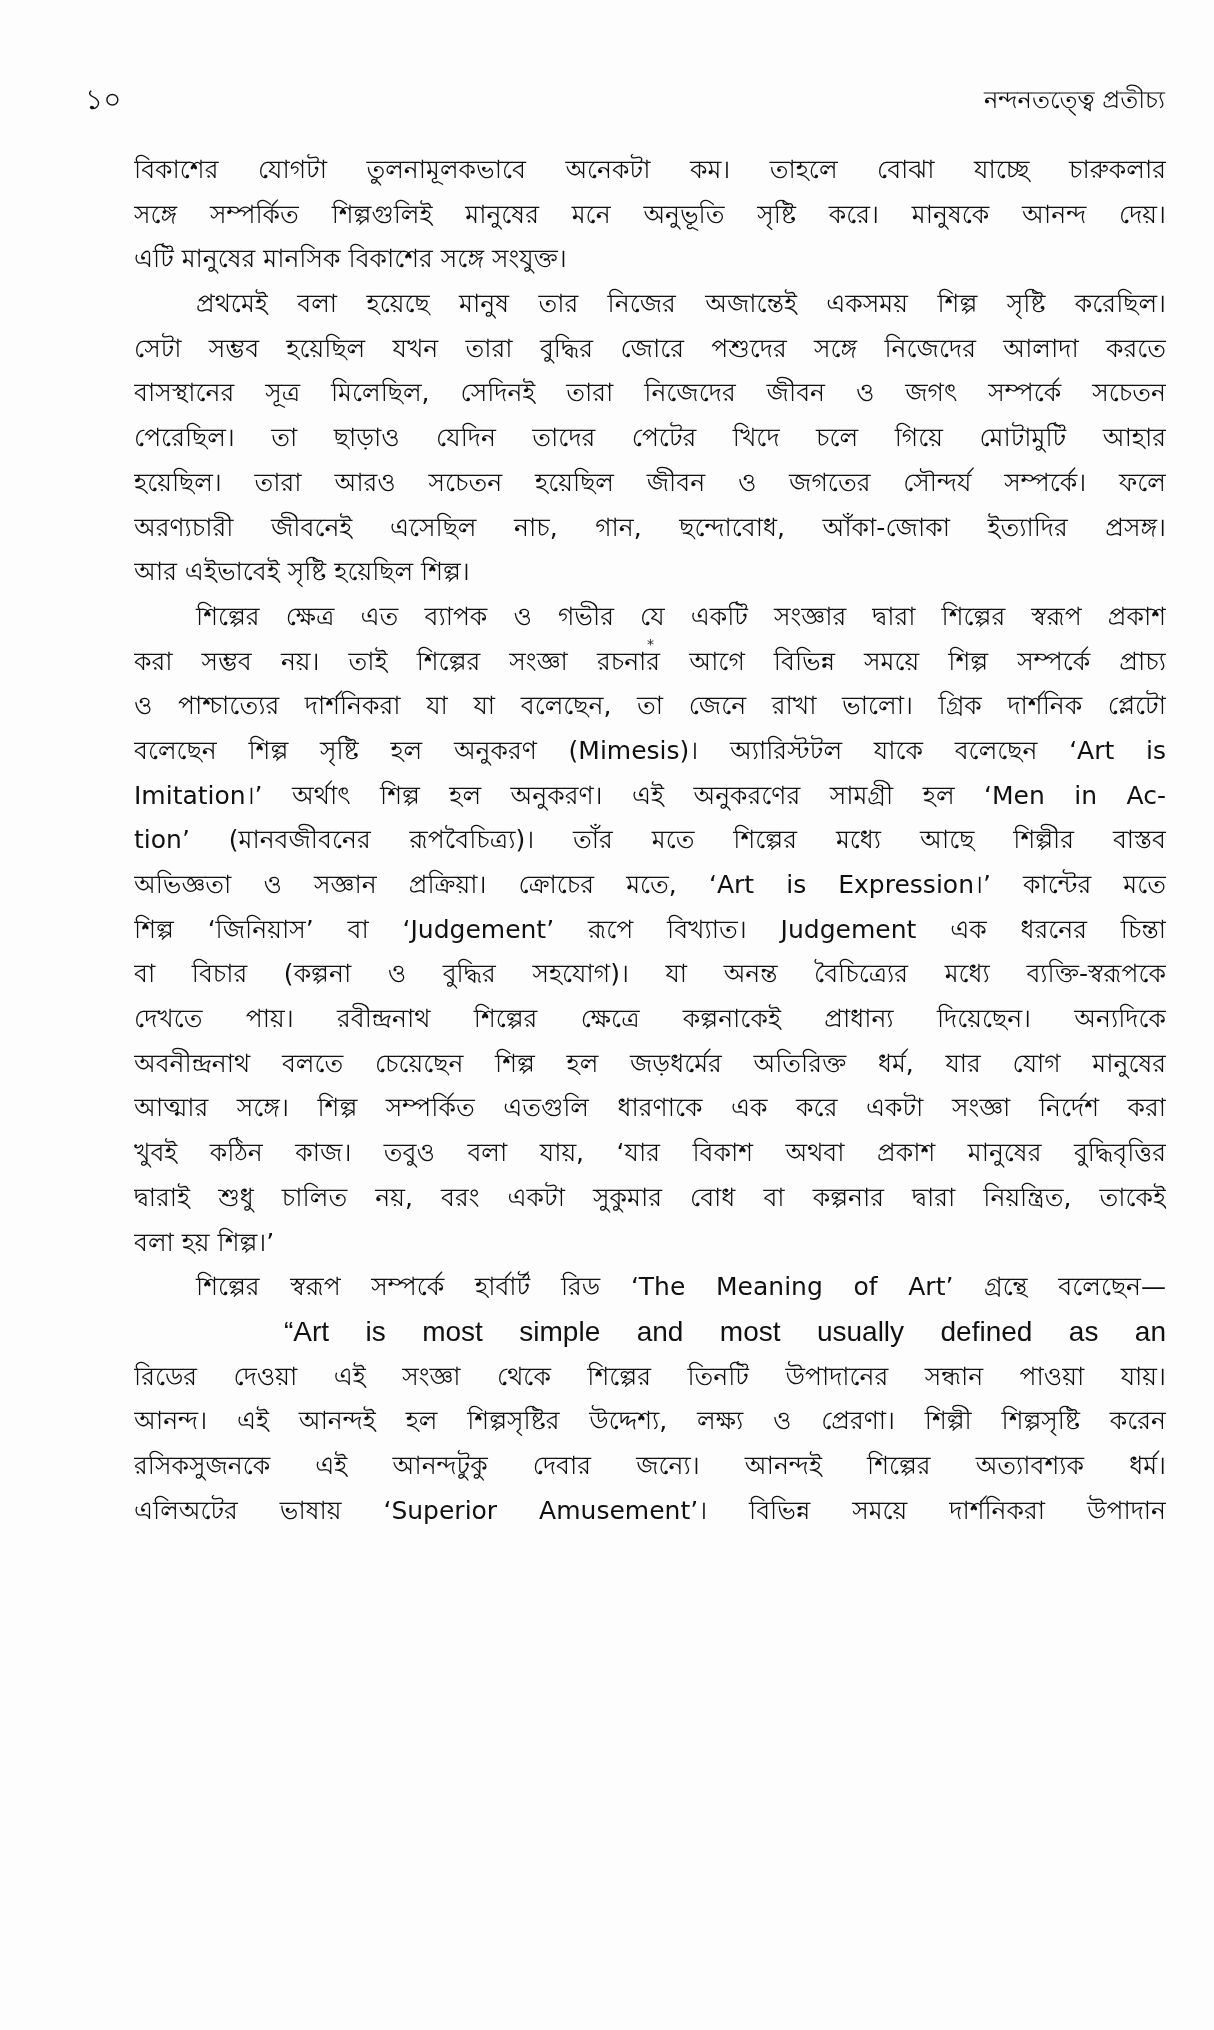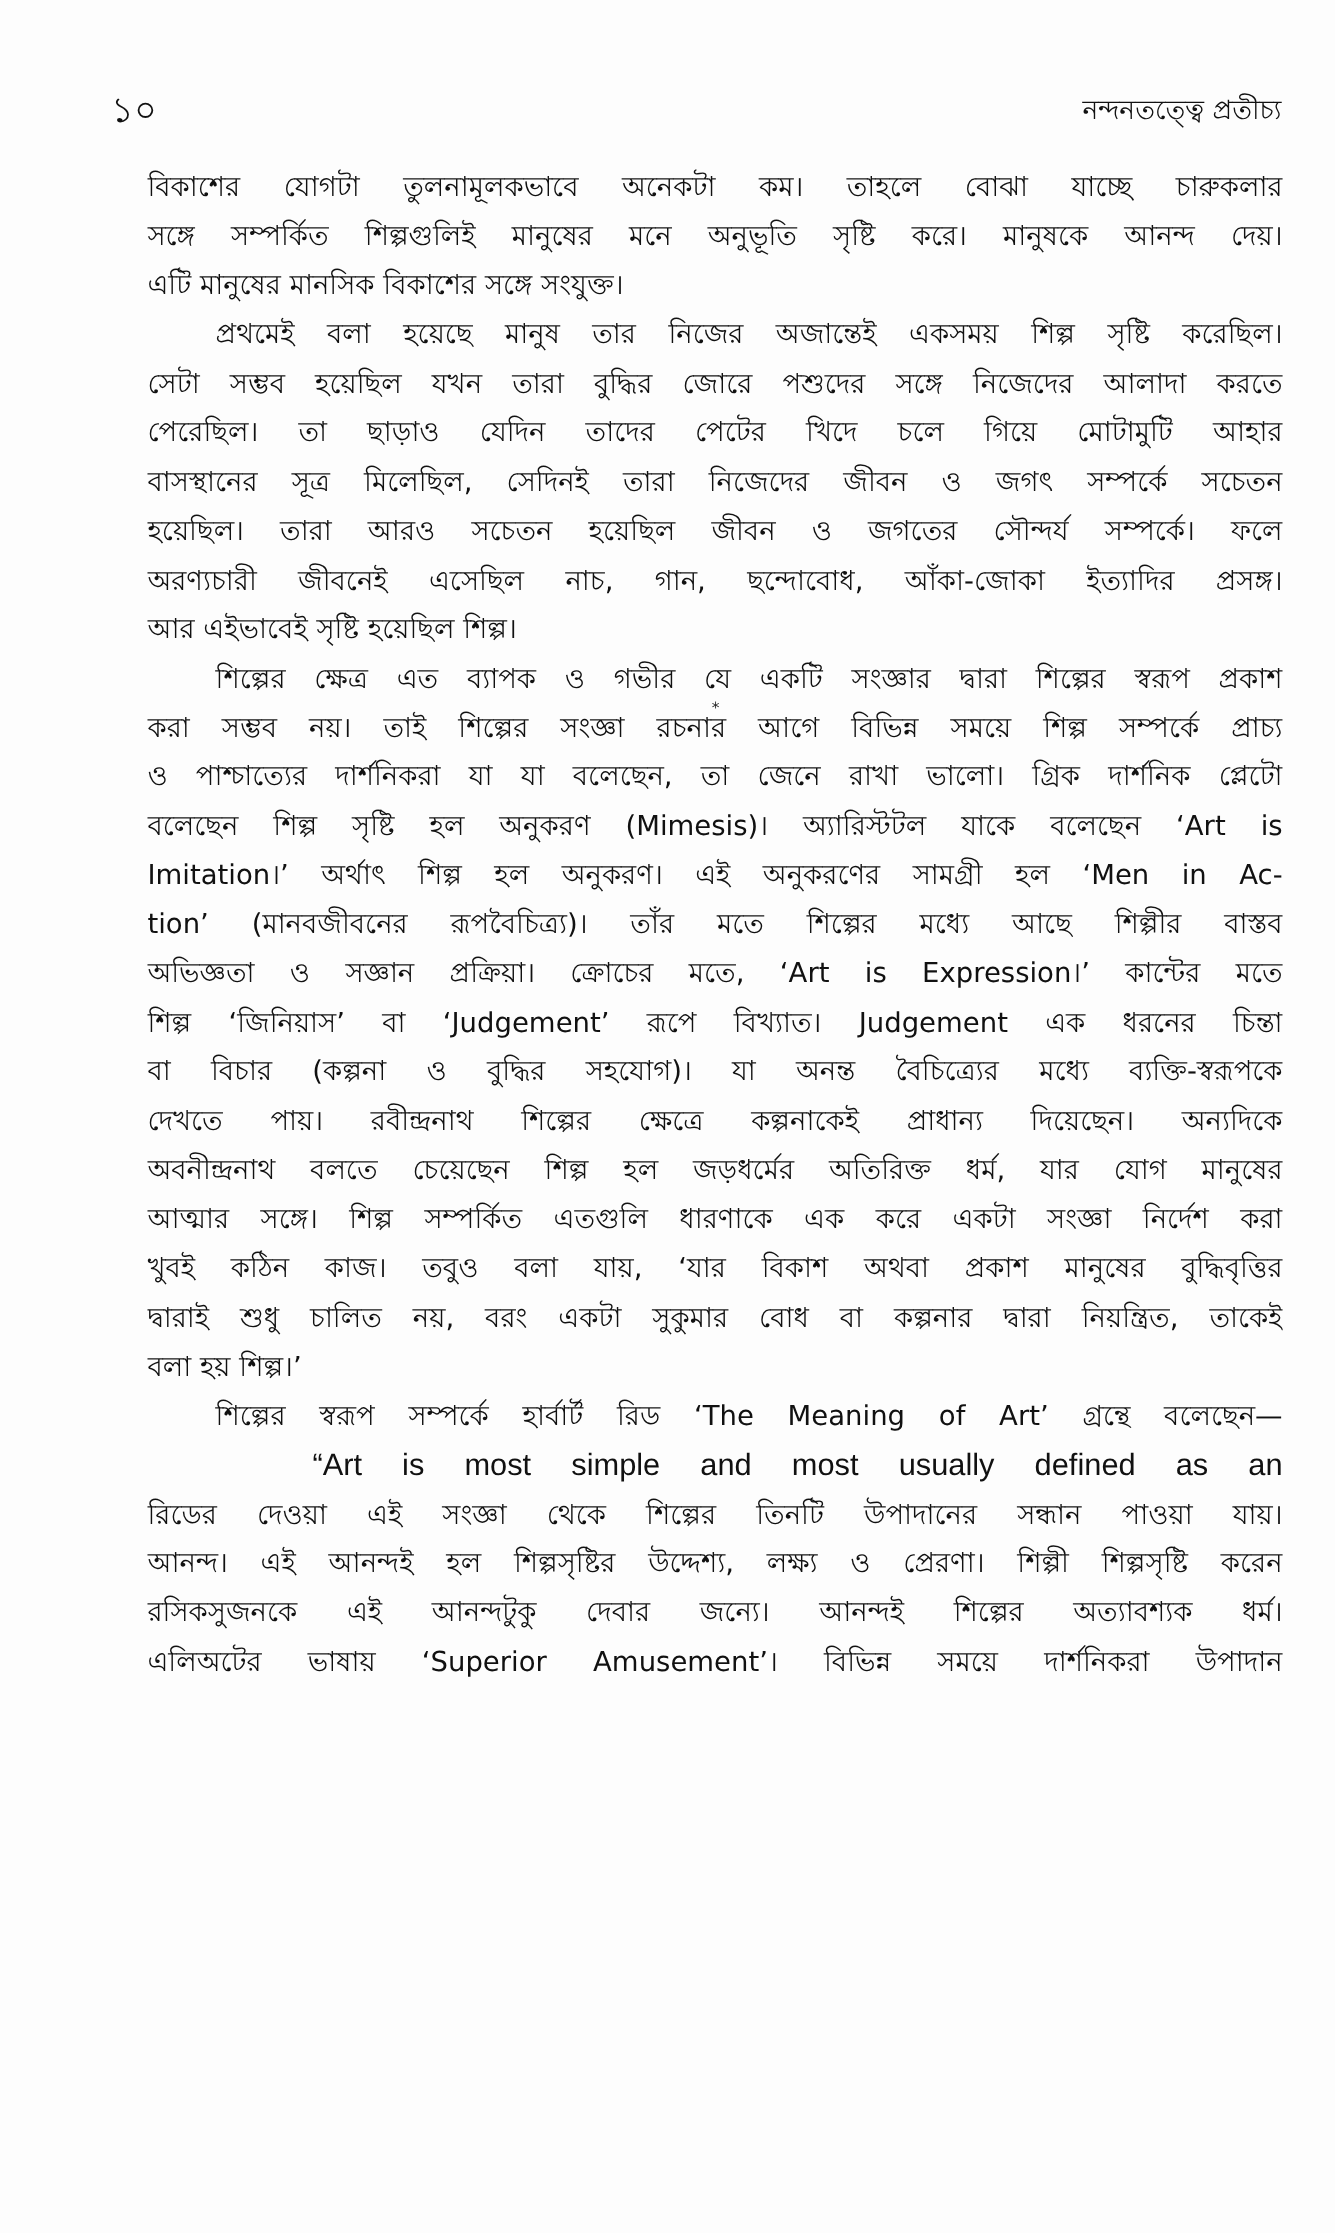--- a/index.html
+++ b/index.html
@@ -12,22 +12,22 @@
     color: #111111;
   }
   .page {
     position: absolute; left: 0; top: 0; width: 1214px; height: 2030px;
     background: #fdfdfd;
   }
   .header {
     position: absolute; top: 80px; left: 85px; width: 1080px; height: 40px;
   }
   .page-number {
-    position: absolute; left: 16px; top: 0;
-    font-size: 32px; line-height: 40px;
+    position: absolute; left: 0; top: 0;
+    font-size: 28px; line-height: 40px;
   }
   .running-title {
     position: absolute; right: 0; top: 0;
     font-size: 24px; line-height: 40px;
   }
   .body-text {
     position: absolute; top: 148px; left: 134px; width: 1032px;
   }
   .line {
     height: 44.7px; line-height: 44.7px;
@@ -59,22 +59,22 @@
   </div>
 
   <div class="mark">*</div>
 
   <div class="body-text">
     <div class="line">বিকাশের যোগটা তুলনামূলকভাবে অনেকটা কম। তাহলে বোঝা যাচ্ছে চারুকলার</div>
     <div class="line">সঙ্গে সম্পর্কিত শিল্পগুলিই মানুষের মনে অনুভূতি সৃষ্টি করে। মানুষকে আনন্দ দেয়।</div>
     <div class="line last">এটি মানুষের মানসিক বিকাশের সঙ্গে সংযুক্ত।</div>
     <div class="line indent">প্রথমেই বলা হয়েছে মানুষ তার নিজের অজান্তেই একসময় শিল্প সৃষ্টি করেছিল।</div>
     <div class="line">সেটা সম্ভব হয়েছিল যখন তারা বুদ্ধির জোরে পশুদের সঙ্গে নিজেদের আলাদা করতে</div>
+    <div class="line">বাসস্থানের সূত্র মিলেছিল, সেদিনই তারা নিজেদের জীবন ও জগৎ সম্পর্কে সচেতন</div>
     <div class="line">পেরেছিল। তা ছাড়াও যেদিন তাদের পেটের খিদে চলে গিয়ে মোটামুটি আহার</div>
-    <div class="line">বাসস্থানের সূত্র মিলেছিল, সেদিনই তারা নিজেদের জীবন ও জগৎ সম্পর্কে সচেতন</div>
     <div class="line">হয়েছিল। তারা আরও সচেতন হয়েছিল জীবন ও জগতের সৌন্দর্য সম্পর্কে। ফলে</div>
     <div class="line">অরণ্যচারী জীবনেই এসেছিল নাচ, গান, ছন্দোবোধ, আঁকা-জোকা ইত্যাদির প্রসঙ্গ।</div>
     <div class="line last">আর এইভাবেই সৃষ্টি হয়েছিল শিল্প।</div>
     <div class="line indent">শিল্পের ক্ষেত্র এত ব্যাপক ও গভীর যে একটি সংজ্ঞার দ্বারা শিল্পের স্বরূপ প্রকাশ</div>
     <div class="line">করা সম্ভব নয়। তাই শিল্পের সংজ্ঞা রচনার আগে বিভিন্ন সময়ে শিল্প সম্পর্কে প্রাচ্য</div>
     <div class="line">ও পাশ্চাত্যের দার্শনিকরা যা যা বলেছেন, তা জেনে রাখা ভালো। গ্রিক দার্শনিক প্লেটো</div>
     <div class="line">বলেছেন শিল্প সৃষ্টি হল অনুকরণ (Mimesis)। অ্যারিস্টটল যাকে বলেছেন ‘Art is</div>
     <div class="line">Imitation।’ অর্থাৎ শিল্প হল অনুকরণ। এই অনুকরণের সামগ্রী হল ‘Men in Ac-</div>
     <div class="line">tion’ (মানবজীবনের রূপবৈচিত্র্য)। তাঁর মতে শিল্পের মধ্যে আছে শিল্পীর বাস্তব</div>
     <div class="line">অভিজ্ঞতা ও সজ্ঞান প্রক্রিয়া। ক্রোচের মতে, ‘Art is Expression।’ কান্টের মতে</div>

